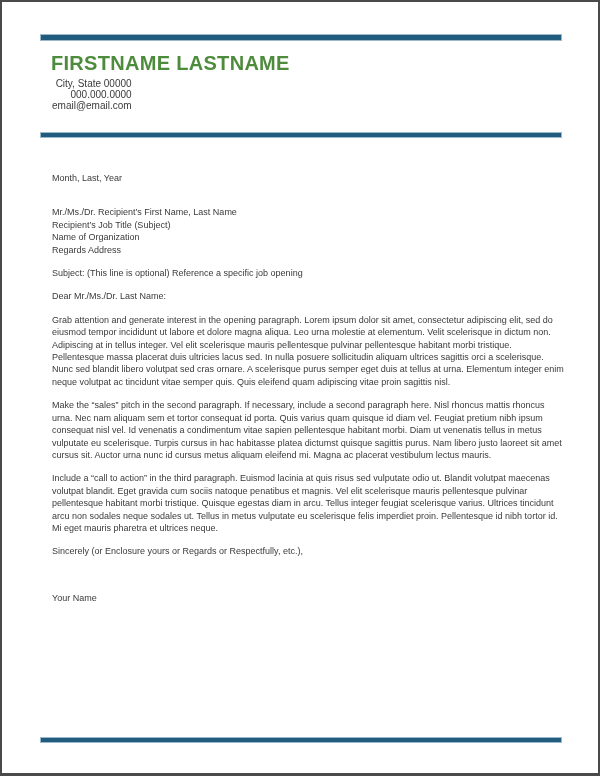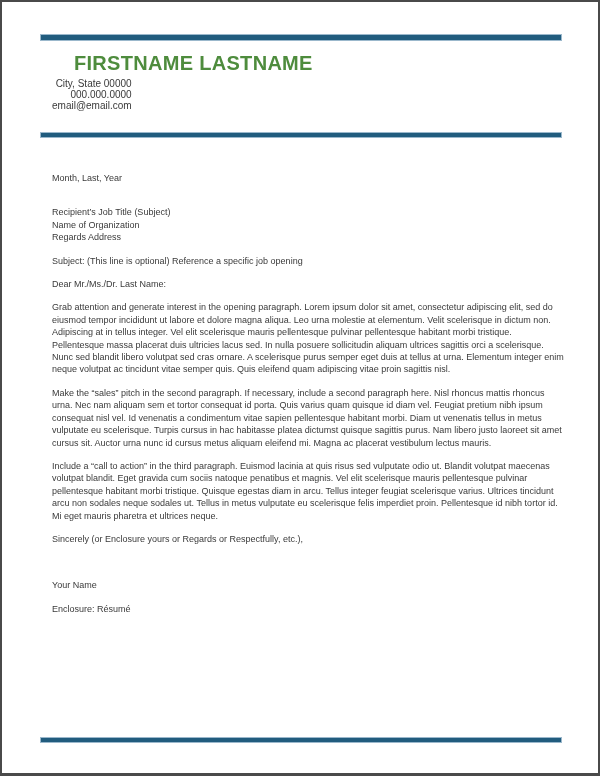--- a/index.html
+++ b/index.html
@@ -32,21 +32,20 @@
 
   .header-name {
     position: absolute;
     left: 49px;
     top: 50px;
     font-size: 20px;
     font-weight: bold;
     letter-spacing: 0.3px;
     color: var(--accent-green, #4e8c3d);
     white-space: nowrap;
-    margin-left: 23px;
   }
 
   .contact-block {
     position: absolute;
     left: 50px;
     top: 76px;
     font-size: 10px;
     line-height: 11px;
     text-align: right;
   }
@@ -83,35 +82,35 @@
     <div>000.000.0000</div>
     <div>email@email.com</div>
   </div>
 
   <div class="accent-bar bar-mid"></div>
 
   <div class="letter">
     <div class="date-line">Month, Last, Year</div>
 
     <div class="recipient-block">
+      <div>Mr./Ms./Dr. Recipient’s First Name, Last Name</div>
       <div>Recipient’s Job Title (Subject)</div>
       <div>Name of Organization</div>
       <div>Regards Address</div>
     </div>
 
     <div class="subject-line">Subject: (This line is optional) Reference a specific job opening</div>
 
     <div class="salutation-line">Dear Mr./Ms./Dr. Last Name:</div>
 
     <p class="body-paragraph">Grab attention and generate interest in the opening paragraph. Lorem ipsum dolor sit amet, consectetur adipiscing elit, sed do eiusmod tempor incididunt ut labore et dolore magna aliqua. Leo urna molestie at elementum. Velit scelerisque in dictum non. Adipiscing at in tellus integer. Vel elit scelerisque mauris pellentesque pulvinar pellentesque habitant morbi tristique. Pellentesque massa placerat duis ultricies lacus sed. In nulla posuere sollicitudin aliquam ultrices sagittis orci a scelerisque. Nunc sed blandit libero volutpat sed cras ornare. A scelerisque purus semper eget duis at tellus at urna. Elementum integer enim neque volutpat ac tincidunt vitae semper quis. Quis eleifend quam adipiscing vitae proin sagittis nisl.</p>
     <p class="body-paragraph">Make the “sales” pitch in the second paragraph. If necessary, include a second paragraph here. Nisl rhoncus mattis rhoncus urna. Nec nam aliquam sem et tortor consequat id porta. Quis varius quam quisque id diam vel. Feugiat pretium nibh ipsum consequat nisl vel. Id venenatis a condimentum vitae sapien pellentesque habitant morbi. Diam ut venenatis tellus in metus vulputate eu scelerisque. Turpis cursus in hac habitasse platea dictumst quisque sagittis purus. Nam libero justo laoreet sit amet cursus sit. Auctor urna nunc id cursus metus aliquam eleifend mi. Magna ac placerat vestibulum lectus mauris.</p>
     <p class="body-paragraph">Include a “call to action” in the third paragraph. Euismod lacinia at quis risus sed vulputate odio ut. Blandit volutpat maecenas volutpat blandit. Eget gravida cum sociis natoque penatibus et magnis. Vel elit scelerisque mauris pellentesque pulvinar pellentesque habitant morbi tristique. Quisque egestas diam in arcu. Tellus integer feugiat scelerisque varius. Ultrices tincidunt arcu non sodales neque sodales ut. Tellus in metus vulputate eu scelerisque felis imperdiet proin. Pellentesque id nibh tortor id. Mi eget mauris pharetra et ultrices neque.</p>
 
     <div class="closing-line">Sincerely (or Enclosure yours or Regards or Respectfully, etc.),</div>
 
     <div class="signature-name">Your Name</div>
 
-    <div class="enclosure-line">Enclosure: Résumé</div>
   </div>
 
   <div class="accent-bar bar-bottom"></div>
 
 </div>
 
 </body></html>

